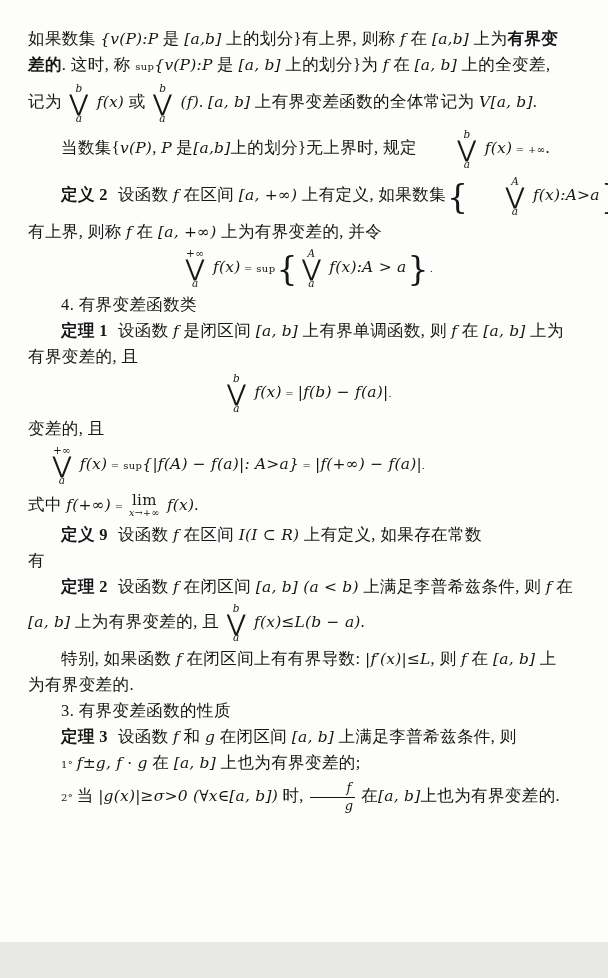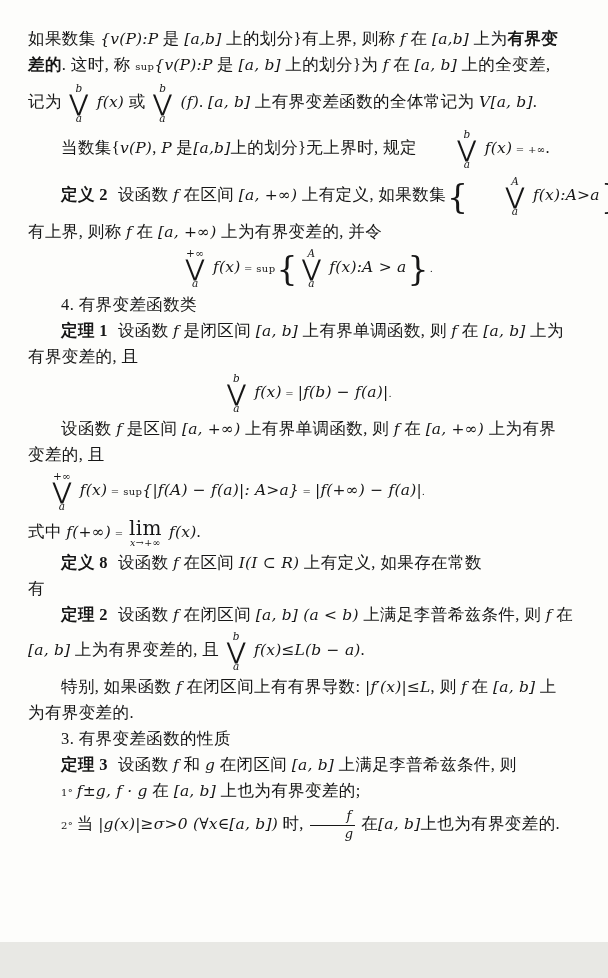--- a/index.html
+++ b/index.html
@@ -38,21 +38,21 @@
   .vsym{font-size:23px;line-height:0.82;font-family:"DejaVu Sans",sans-serif;}
   .vbot{font-size:10.5px;font-style:italic;font-family:"DejaVu Serif",serif;line-height:1.1;}
   .bigbrace{
     font-family:"DejaVu Serif",serif;font-size:33px;line-height:0;
     vertical-align:middle;margin:0 1px;
   }
   .limw{
     display:inline-flex;flex-direction:column;align-items:center;
     vertical-align:middle;line-height:1;margin:0 2px;
   }
-  .limt{font-family:"DejaVu Serif",serif;font-size:20px;line-height:1;}
+  .limt{font-family:"DejaVu Serif",serif;font-size:15px;line-height:1;}
   .lims{font-family:"DejaVu Serif",serif;font-style:italic;font-size:9.5px;line-height:1.1;}
   .fracw{
     display:inline-flex;flex-direction:column;align-items:center;
     vertical-align:middle;font-family:"DejaVu Serif",serif;font-style:italic;
     font-size:13px;line-height:1.15;margin:0 2px;
   }
   .ft{border-bottom:1px solid #161616;padding:0 3px 1px;}
   .fb{padding-top:1px;}
   .footer{
     position:absolute;left:30px;top:941px;
@@ -97,32 +97,31 @@
           <span class="vbot">a</span>
         </span><span class="m"> f(x):A &gt; a</span><span class="bigbrace">}</span><span class="r">.</span></div>
       <div class="line indent"><span class="t">4. 有界变差函数类</span></div>
       <div class="line indent"><span class="t lbl">定理 1</span><span class="t">设函数 </span><span class="m">f</span><span class="t"> 是闭区间 </span><span class="m">[a, b]</span><span class="t"> 上有界单调函数, 则 </span><span class="m">f</span><span class="t"> 在 </span><span class="m">[a, b]</span><span class="t"> 上为</span></div>
       <div class="line"><span class="t">有界变差的, 且</span></div>
       <div class="line center tall"><span class="vee">
           <span class="vtop">b</span>
           <span class="vsym">⋁</span>
           <span class="vbot">a</span>
         </span><span class="m"> f(x)</span><span class="r"> = </span><span class="m">|f(b) − f(a)|</span><span class="r">.</span></div>
-      <div class="line indent"><span class="t">设函数 </span><span class="m">f</span><span class="t"> 是区间 </span><span class="m">[a, +∞)</span><span class="t"> 上有界单调函数, 则 </span><span class="m">f</span><span class="t"> 在 </span><span class="m">[a, +∞)</span><span class="t"> 上为有界</span></div>
       <div class="line"><span class="t">变差的, 且</span></div>
       <div class="line fleft tall"><span class="vee">
           <span class="vtop">+∞</span>
           <span class="vsym">⋁</span>
           <span class="vbot">a</span>
         </span><span class="m"> f(x)</span><span class="r"> = sup</span><span class="m">{|f(A) − f(a)|: A&gt;a}</span><span class="r"> = </span><span class="m">|f(+∞) − f(a)|</span><span class="r">.</span></div>
       <div class="line tall"><span class="t">式中 </span><span class="m">f(+∞)</span><span class="r"> = </span><span class="limw">
           <span class="limt">lim</span>
           <span class="lims">x→+∞</span>
         </span><span class="m"> f(x)</span><span class="t">.</span></div>
-      <div class="line indent"><span class="t lbl">定义 8</span><span class="t">设函数 </span><span class="m">f</span><span class="t"> 在区间 </span><span class="m">I(I ⊂ R)</span><span class="t"> 上有定义, 如果存在常数</span></div>
+      <div class="line indent"><span class="t lbl">定义 9</span><span class="t">设函数 </span><span class="m">f</span><span class="t"> 在区间 </span><span class="m">I(I ⊂ R)</span><span class="t"> 上有定义, 如果存在常数</span></div>
       <div class="line"><span class="t">有</span></div>
       <div class="line indent"><span class="t lbl">定理 2</span><span class="t">设函数 </span><span class="m">f</span><span class="t"> 在闭区间 </span><span class="m">[a, b] (a &lt; b)</span><span class="t"> 上满足李普希兹条件, 则 </span><span class="m">f</span><span class="t"> 在</span></div>
       <div class="line tall"><span class="m">[a, b]</span><span class="t"> 上为有界变差的, 且 </span><span class="vee">
           <span class="vtop">b</span>
           <span class="vsym">⋁</span>
           <span class="vbot">a</span>
         </span><span class="m"> f(x)≤L(b − a)</span><span class="t">.</span></div>
       <div class="line indent"><span class="t">特别, 如果函数 </span><span class="m">f</span><span class="t"> 在闭区间上有有界导数: </span><span class="m">|f′(x)|≤L</span><span class="t">, 则 </span><span class="m">f</span><span class="t"> 在 </span><span class="m">[a, b]</span><span class="t"> 上</span></div>
       <div class="line"><span class="t">为有界变差的.</span></div>
       <div class="line indent"><span class="t">3. 有界变差函数的性质</span></div>

